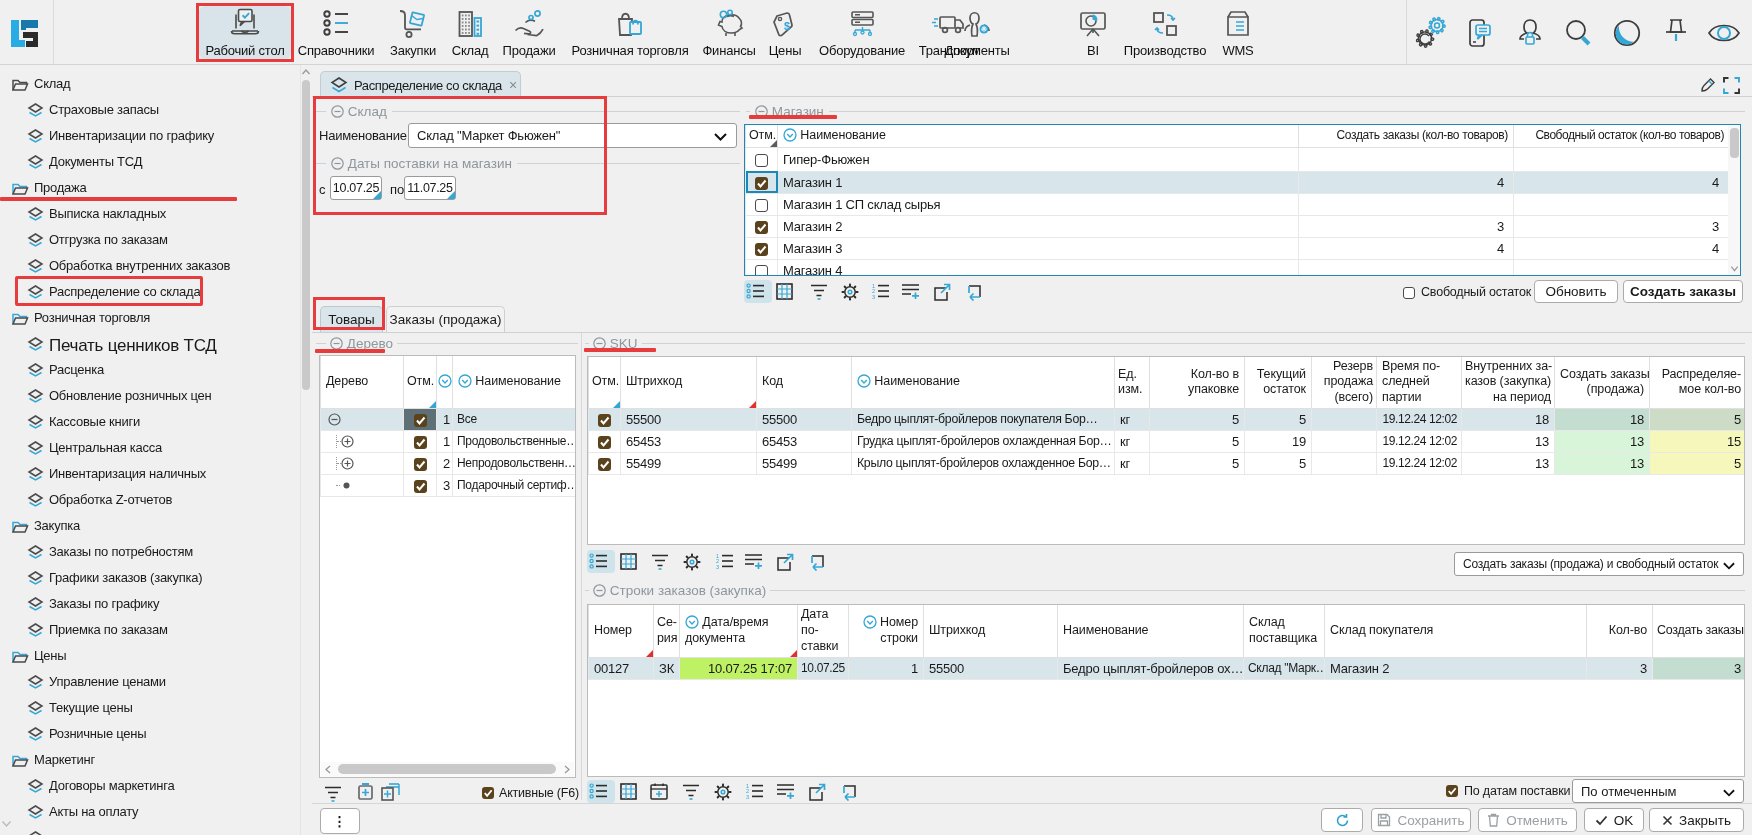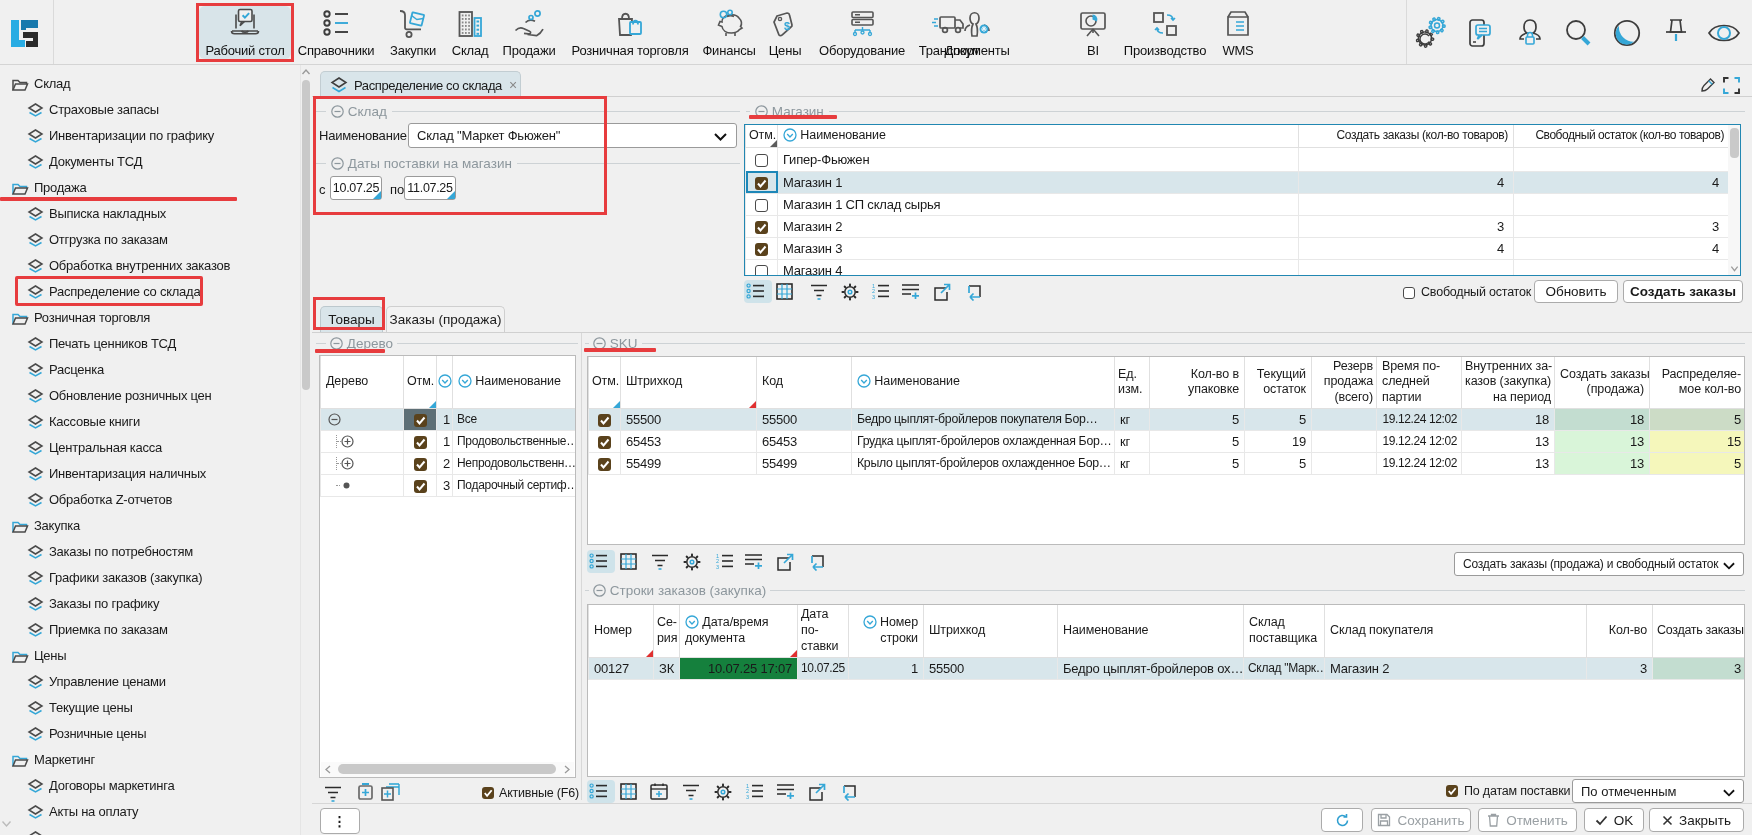--- a/index.html
+++ b/index.html
@@ -348,21 +348,21 @@
       <path d="M2 13 L4.5 7 H16.5 L14 13 Z" fill="#f0f0f0" stroke="#4a4a4a" stroke-width="1.5"></path>
     </svg>
   </div>
 <div class="abs" style="left:34px;top:310px;font-size:13px;letter-spacing:-0.25px;white-space:nowrap;">Розничная торговля</div>
 <div class="abs" style="left:27px;top:337px;">
     <svg width="17" height="15" viewBox="0 0 17 15">
       <path d="M8.5 1 L15 5 L8.5 9 L2 5 Z" fill="none" stroke="#4a4a4a" stroke-width="1.5"></path>
       <path d="M2.5 9.5 L8.5 13 L14.5 9.5" fill="none" stroke="#35a7d7" stroke-width="1.5"></path>
     </svg>
   </div>
-<div class="abs" style="left:49px;top:336px;font-size:13px;letter-spacing:-0.25px;white-space:nowrap;">Печать ценников ТСД</div>
+<div class="abs" style="left:49px;top:336px;font-size:17px;letter-spacing:-0.25px;white-space:nowrap;">Печать ценников ТСД</div>
 <div class="abs" style="left:27px;top:363px;">
     <svg width="17" height="15" viewBox="0 0 17 15">
       <path d="M8.5 1 L15 5 L8.5 9 L2 5 Z" fill="none" stroke="#4a4a4a" stroke-width="1.5"></path>
       <path d="M2.5 9.5 L8.5 13 L14.5 9.5" fill="none" stroke="#35a7d7" stroke-width="1.5"></path>
     </svg>
   </div>
 <div class="abs" style="left:49px;top:362px;font-size:13px;letter-spacing:-0.25px;white-space:nowrap;">Расценка</div>
 <div class="abs" style="left:27px;top:389px;">
     <svg width="17" height="15" viewBox="0 0 17 15">
       <path d="M8.5 1 L15 5 L8.5 9 L2 5 Z" fill="none" stroke="#4a4a4a" stroke-width="1.5"></path>
@@ -1037,21 +1037,21 @@
 <th style="border:1px solid #e0e0e0;border-top:none;">Штрихкод</th>
 <th style="border:1px solid #e0e0e0;border-top:none;">Наименование</th>
 <th style="border:1px solid #e0e0e0;border-top:none;">Склад поставщика</th>
 <th style="border:1px solid #e0e0e0;border-top:none;">Склад покупателя</th>
 <th class="num" style="border:1px solid #e0e0e0;border-top:none;">Кол-во</th>
 <th class="num" style="border:1px solid #e0e0e0;border-top:none;white-space:nowrap;letter-spacing:-0.3px;padding:0 4px;">Создать заказы</th>
         </tr>
         <tr style="height:22px;">
           <td style="border:1px solid #e8e8e8;background:#d8e6eb;">00127</td>
           <td style="border:1px solid #e8e8e8;background:#d8e6eb;">ЗК</td>
-<td class="num" style="border:1px solid #e8e8e8;background:#15803d;">10.07.25 17:07</td>
+<td class="num" style="border:1px solid #e8e8e8;background:#bef264;">10.07.25 17:07</td>
           <td style="border:1px solid #e8e8e8;font-size:12px;letter-spacing:-0.35px;padding:0 3px;background:#d8e6eb;">10.07.25</td>
 <td class="num" style="border:1px solid #e8e8e8;background:#d8e6eb;">1</td>
           <td style="border:1px solid #e8e8e8;background:#d8e6eb;">55500</td>
 <td style="border:1px solid #e8e8e8;background:#d8e6eb;">Бедро цыплят-бройлеров ох…</td>
           <td style="border:1px solid #e8e8e8;font-size:12px;letter-spacing:-0.3px;padding:0 4px;background:#d8e6eb;">Склад  "Марк…</td>
 <td style="border:1px solid #e8e8e8;background:#d8e6eb;">Магазин 2</td>
           <td class="num" style="border:1px solid #e8e8e8;background:#d8e6eb;">3</td>
 <td class="num" style="border:1px solid #e8e8e8;background:#c3ddd0;">3</td>
         </tr>
       </tbody>

